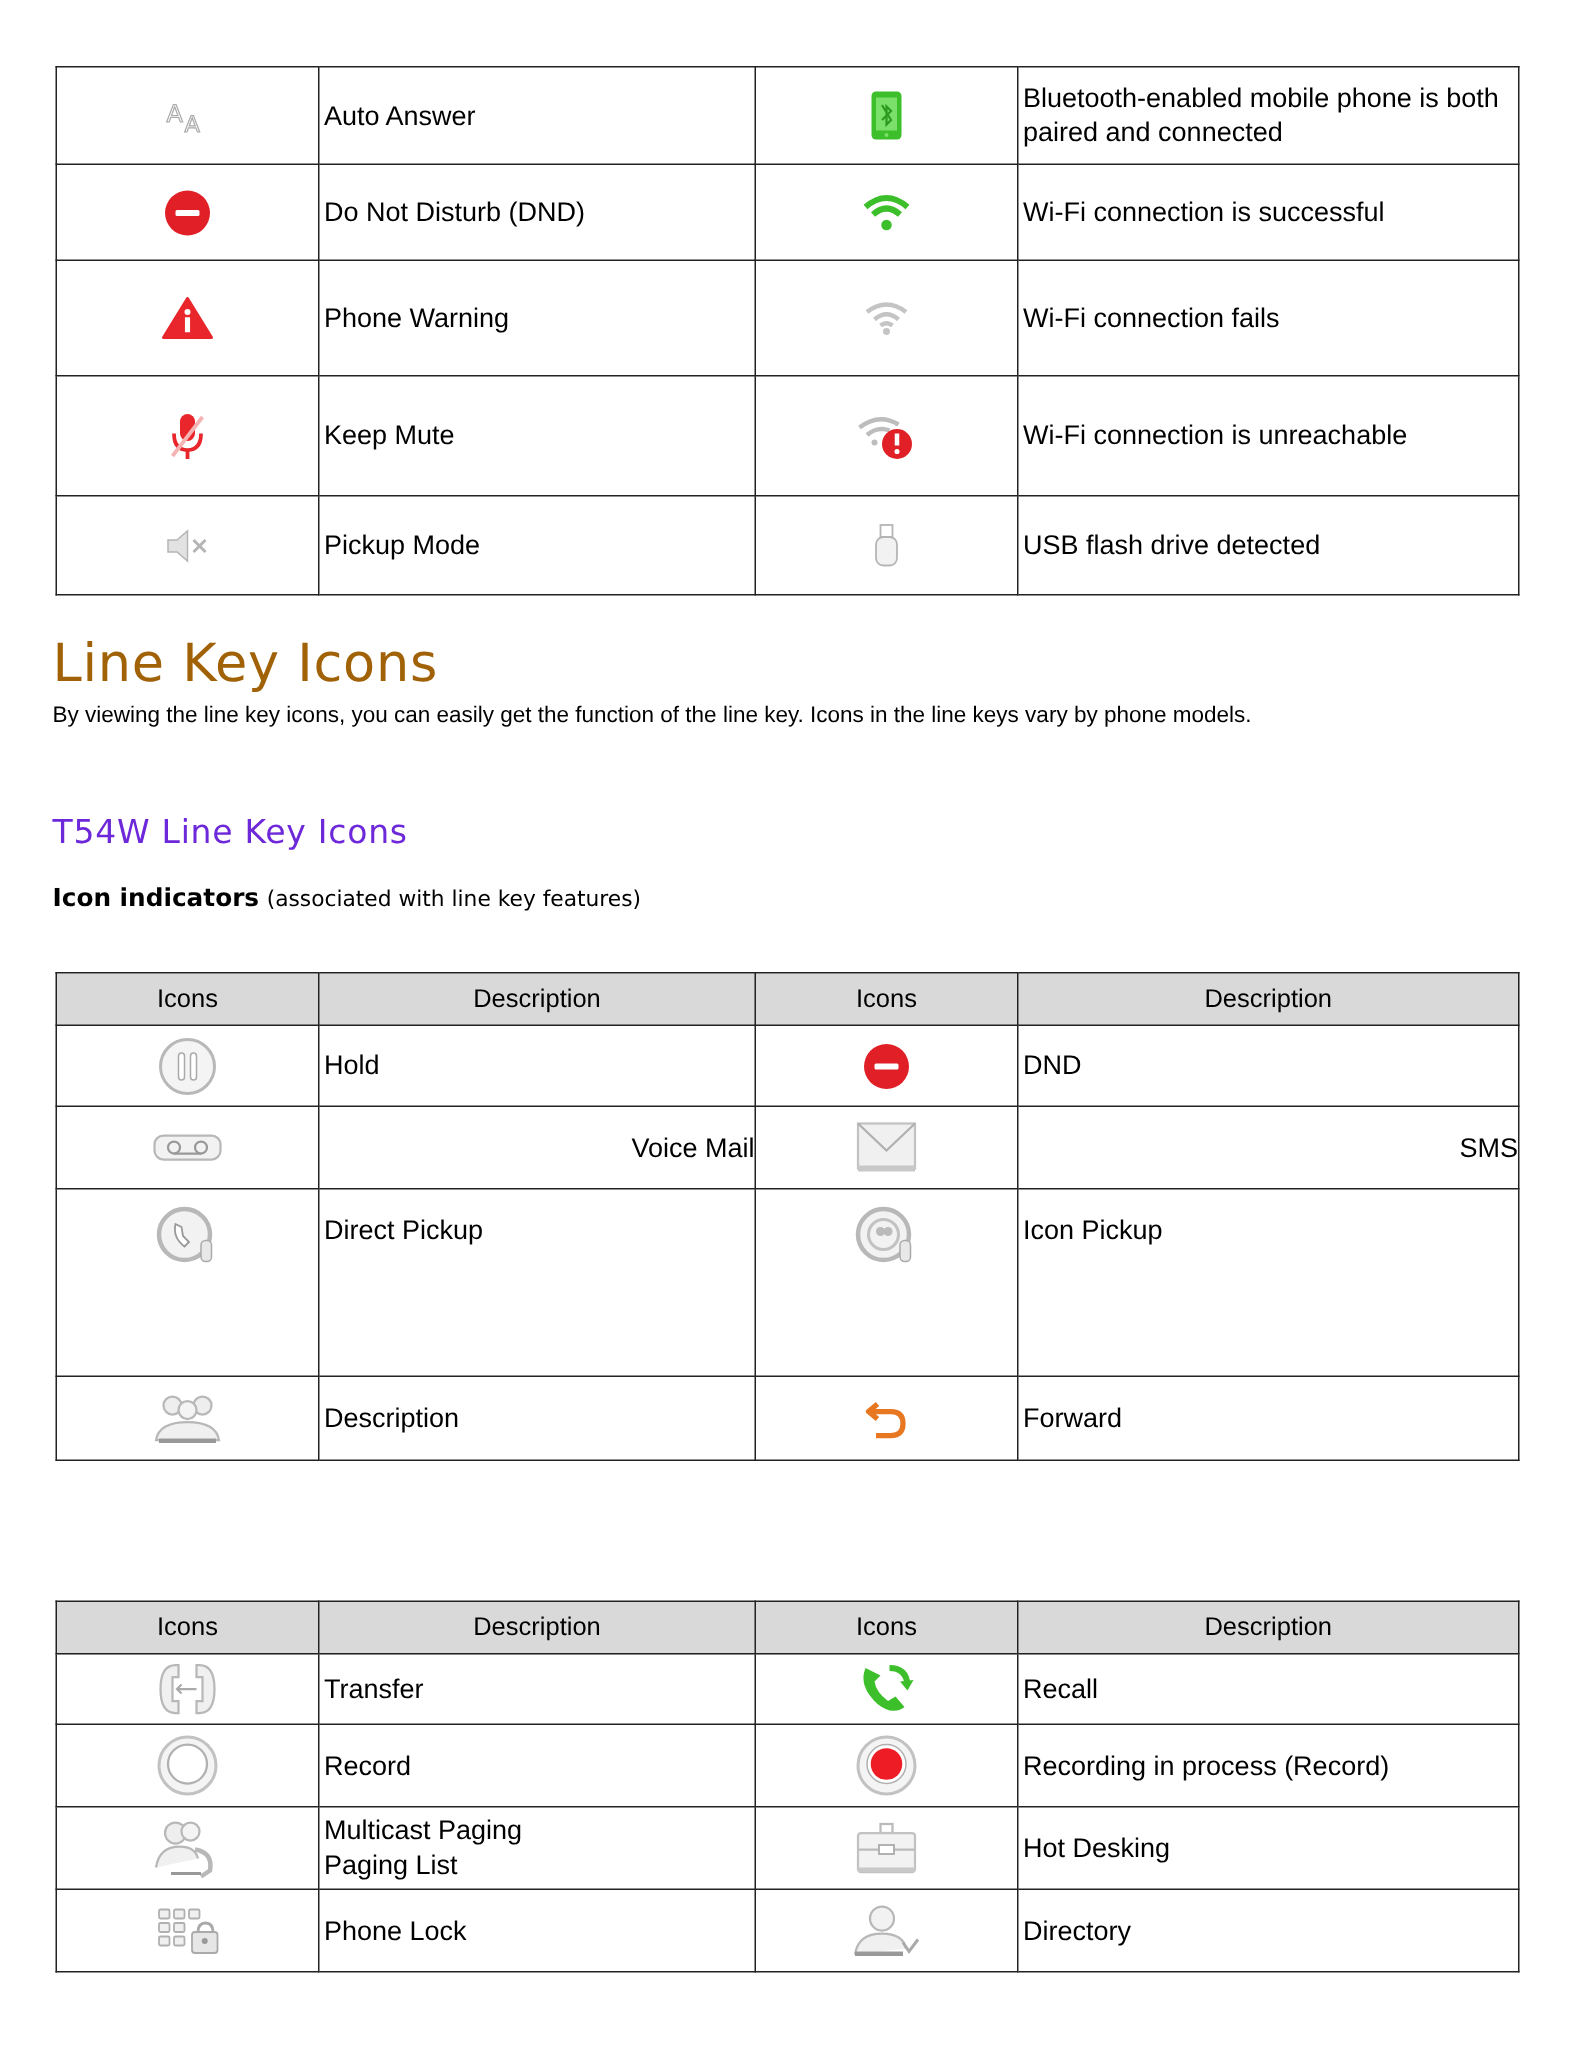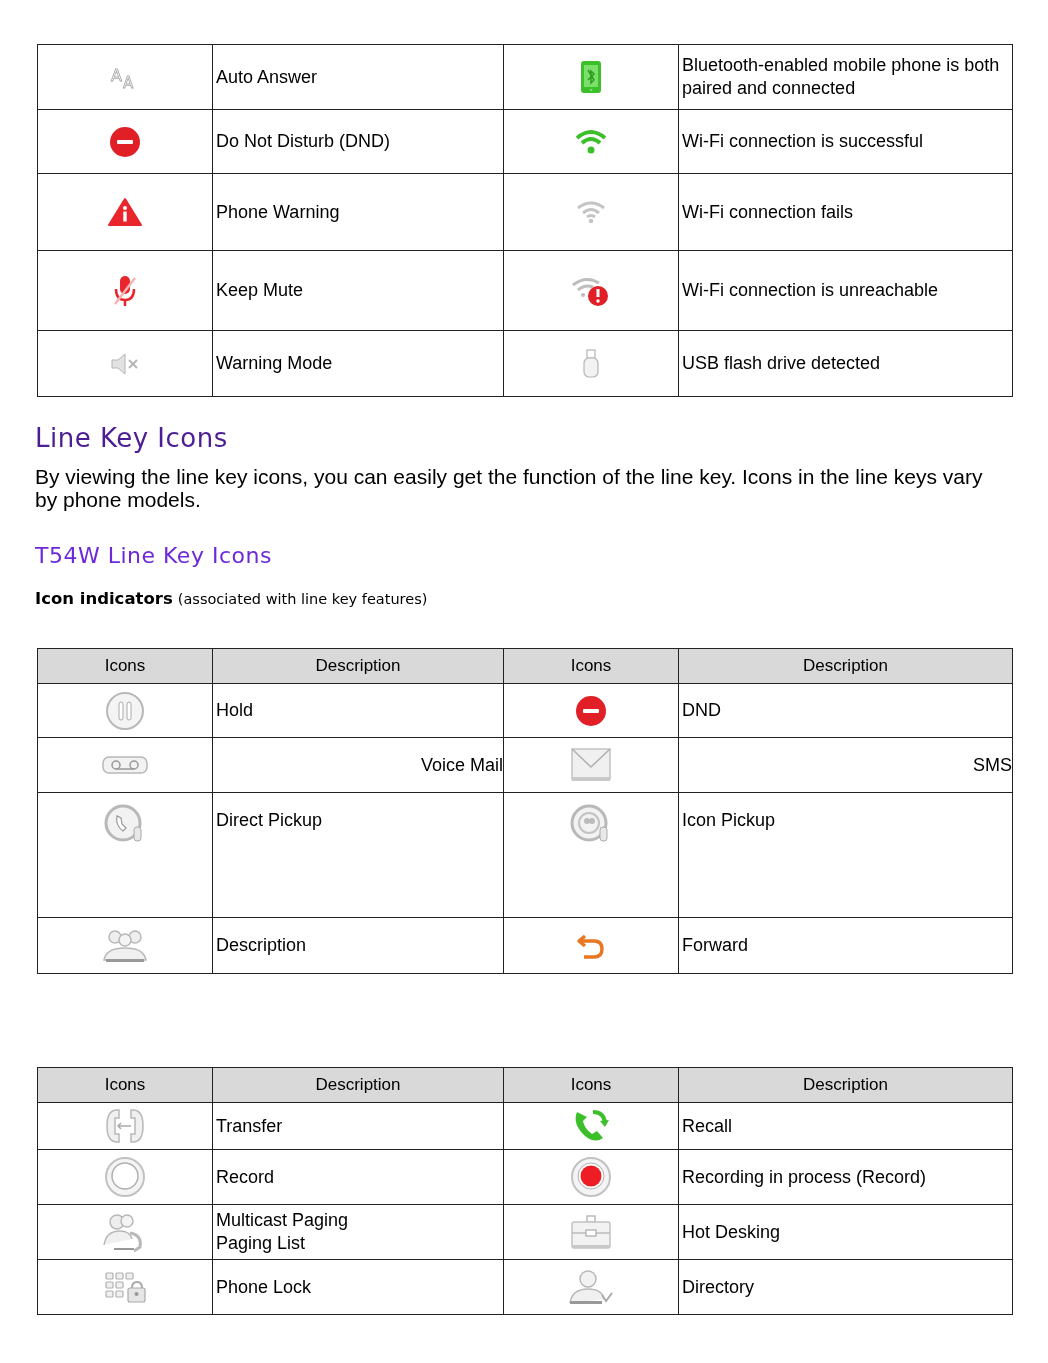--- a/index.html
+++ b/index.html
@@ -6,22 +6,22 @@
   body { width:1048px; height:1363px; position:relative; overflow:hidden;
          font-family:"Liberation Sans", sans-serif; color:#000; }
   table { border-collapse:collapse; position:absolute; left:37px; width:975px; table-layout:fixed; }
   td, th { border:1.5px solid #222; padding:0; }
   col.c1 { width:175px; } col.c2 { width:291px; } col.c3 { width:175px; } col.c4 { width:334px; }
   td.icon { text-align:center; vertical-align:middle; }
   td.desc { font-size:18px; padding-left:3px; vertical-align:middle; line-height:23px; }
   th { background:#d9d9d9; font-family:Liberation Sans, sans-serif; font-weight:normal; font-size:17px; height:34px; }
   td.top { vertical-align:top; padding-top:16px; }
   td.icon.top { padding-top:10px; }
-  .heading1 { position:absolute; left:35px; top:423px; font-family:"DejaVu Sans", sans-serif; font-size:26px; color:#4c1d95; letter-spacing:0.5px; }
-  .para { position:absolute; left:35px; top:465px; width:960px; font-size:21px; line-height:23px; }
+  .heading1 { position:absolute; left:35px; top:423px; font-family:"DejaVu Sans", sans-serif; font-size:35px; color:#a16207; letter-spacing:0.5px; }
+  .para { position:absolute; left:35px; top:465px; width:960px; font-size:15px; line-height:23px; }
   .heading2 { position:absolute; left:35px; top:543px; font-family:"DejaVu Sans", sans-serif; font-size:22px; color:#6d28d9; letter-spacing:0.5px; }
   .indicators { position:absolute; left:35px; top:589px; font-family:"DejaVu Sans", sans-serif; font-size:16px; }
   .indicators .b { font-weight:bold; font-size:16.5px; }
   .indicators .s { font-size:14.5px; }
   svg { display:inline-block; vertical-align:middle; }
 </style>
 </head>
 <body>
 
 <table style="top:44px;">
@@ -109,21 +109,21 @@
     <td class="desc">Wi-Fi connection is unreachable</td>
   </tr>
   <tr style="height:66px;">
     <td class="icon">
       <svg width="32" height="26" viewBox="0 0 32 26">
             <path d="M3 9 L9 9 L16 3 L16 23 L9 17 L3 17 Z" fill="#e2e2e2" stroke="#b5b5b5" stroke-width="1"></path>
             <line x1="20" y1="9" x2="28" y2="17" stroke="#b5b5b5" stroke-width="2"></line>
             <line x1="28" y1="9" x2="20" y2="17" stroke="#b5b5b5" stroke-width="2"></line>
           </svg>
     </td>
-    <td class="desc">Warning Mode</td>
+    <td class="desc">Pickup Mode</td>
     <td class="icon">
       <svg width="20" height="32" viewBox="0 0 20 32">
             <rect x="6" y="2" width="8" height="8" fill="#fff" stroke="#b5b5b5" stroke-width="1.2"></rect>
             <rect x="3" y="10" width="14" height="19" rx="5" fill="#f2f2f2" stroke="#b5b5b5" stroke-width="1.2"></rect>
           </svg>
     </td>
     <td class="desc">USB flash drive detected</td>
   </tr>
 </tbody>
   </table>

